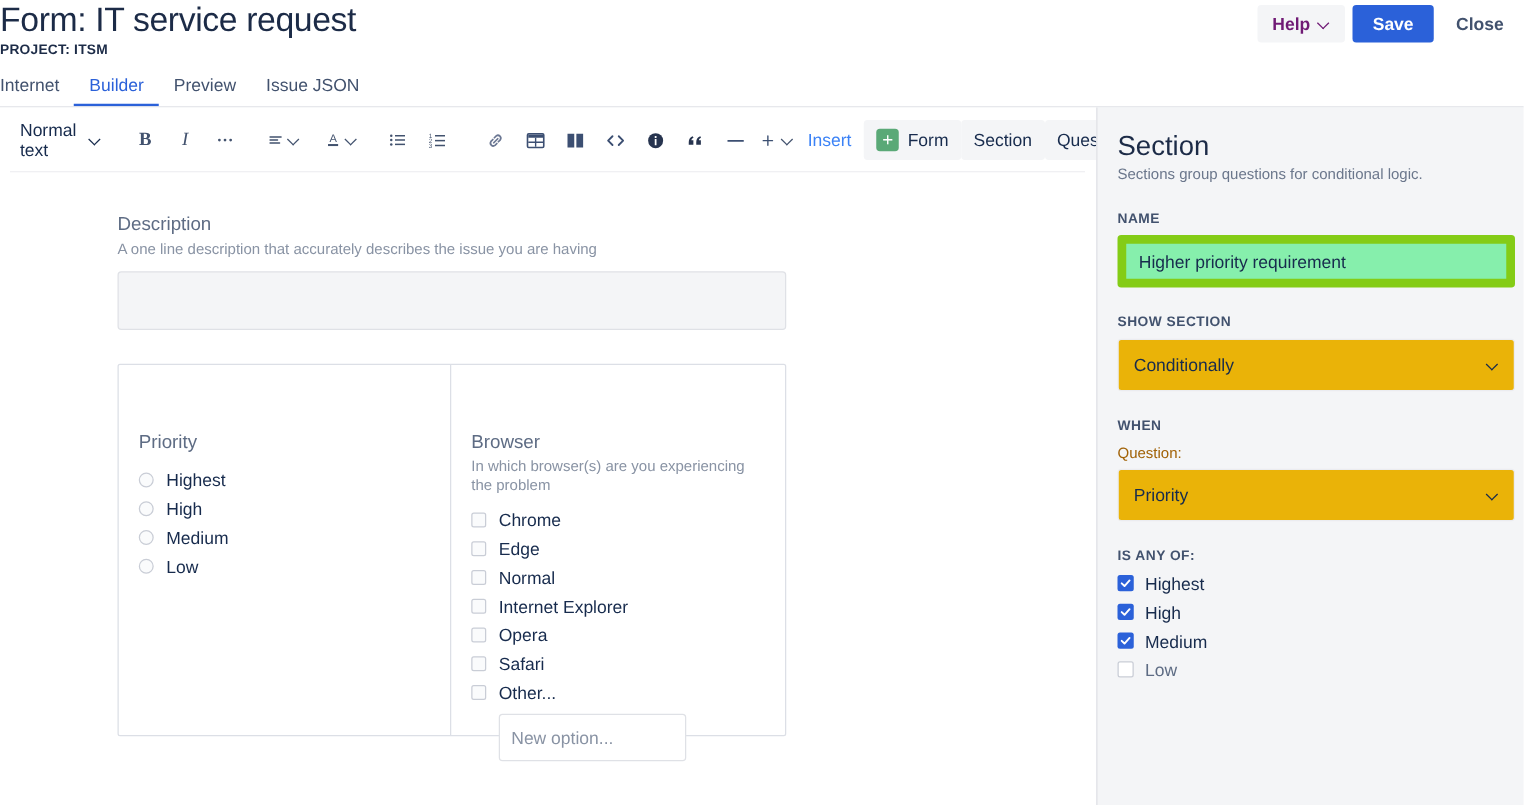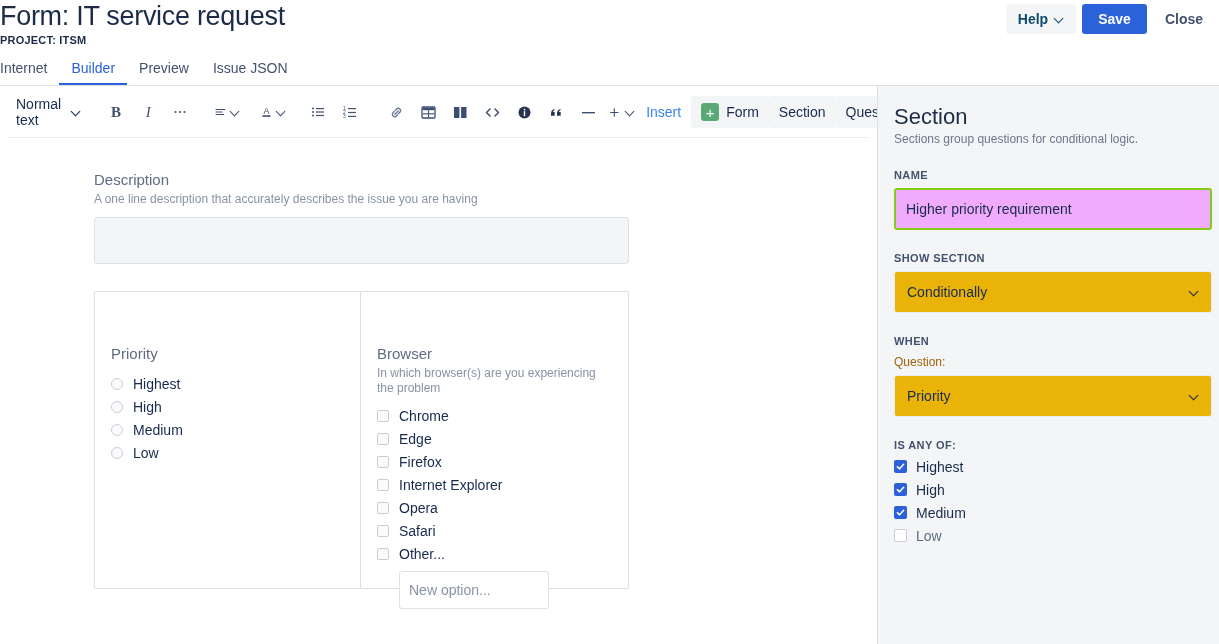--- a/index.html
+++ b/index.html
@@ -28,21 +28,21 @@
     position: absolute; right: 4px; top: 4px;
     display: flex; align-items: center; gap: 6px;
   }
   .btn {
     border: none; border-radius: 3px; cursor: pointer;
     font-family: "Liberation Sans", sans-serif;
     font-size: 14px; font-weight: 700;
     display: inline-flex; align-items: center; gap: 6px;
     padding: 7px 12px; line-height: 16px;
   }
-  .btn-subtle { background: #f4f5f7; color: #0c4a6e; }
+  .btn-subtle { background: #f4f5f7; color: #701a75; }
   .btn-primary { background: #2b61d9; color: #ffffff; padding: 7px 16px; }
   .btn-link { background: transparent; color: #42526e; }
   .caret { display: inline-block; width: 10px; height: 10px; position: relative; }
   .caret::after {
     content: ""; position: absolute; left: 1px; top: 1px;
     width: 6px; height: 6px;
     border-right: 1.6px solid currentColor; border-bottom: 1.6px solid currentColor;
     transform: rotate(45deg);
   }
 
@@ -150,21 +150,21 @@
     padding: 18px 16px 0 16px; overflow: hidden;
   }
   .sb-title { font-size: 22px; color: #1c2b47; line-height: 26px; font-weight: 400; }
   .sb-sub { font-size: 12px; color: #6b778c; margin-top: 2px; line-height: 15px; }
   .sb-field-label {
     font-size: 11px; font-weight: 700; color: #42526e;
     letter-spacing: 0.4px; margin-top: 22px;
   }
   .sb-input {
     margin-top: 7px; width: 318px; height: 42px;
-    background: #f0abfc; border: 2px solid #84cc16; border-radius: 3px;
+    background: #86efac; border: 7px solid #84cc16; border-radius: 3px;
     display: flex; align-items: center; padding: 0 10px;
     font-size: 14px; color: #172b4d;
   }
   .sb-select {
     margin-top: 7px; width: 318px; height: 42px;
     background: #eab308; border: 1px solid #ebecf0; border-radius: 3px;
     display: flex; align-items: center; justify-content: space-between;
     padding: 0 12px; font-size: 14px; color: #172b4d; cursor: pointer; gap: 26px;
   }
   .sb-sublabel { font-size: 12px; color: #a16207; margin-top: 8px; line-height: 15px; }
@@ -384,21 +384,21 @@
         <div class="opt-row">
           <span class="checkbox"></span>
           <span class="opt-text">Chrome</span>
         </div>
         <div class="opt-row">
           <span class="checkbox"></span>
           <span class="opt-text">Edge</span>
         </div>
         <div class="opt-row">
           <span class="checkbox"></span>
-          <span class="opt-text">Firefox</span>
+          <span class="opt-text">Normal</span>
         </div>
         <div class="opt-row">
           <span class="checkbox"></span>
           <span class="opt-text">Internet Explorer</span>
         </div>
         <div class="opt-row">
           <span class="checkbox"></span>
           <span class="opt-text">Opera</span>
         </div>
         <div class="opt-row">

